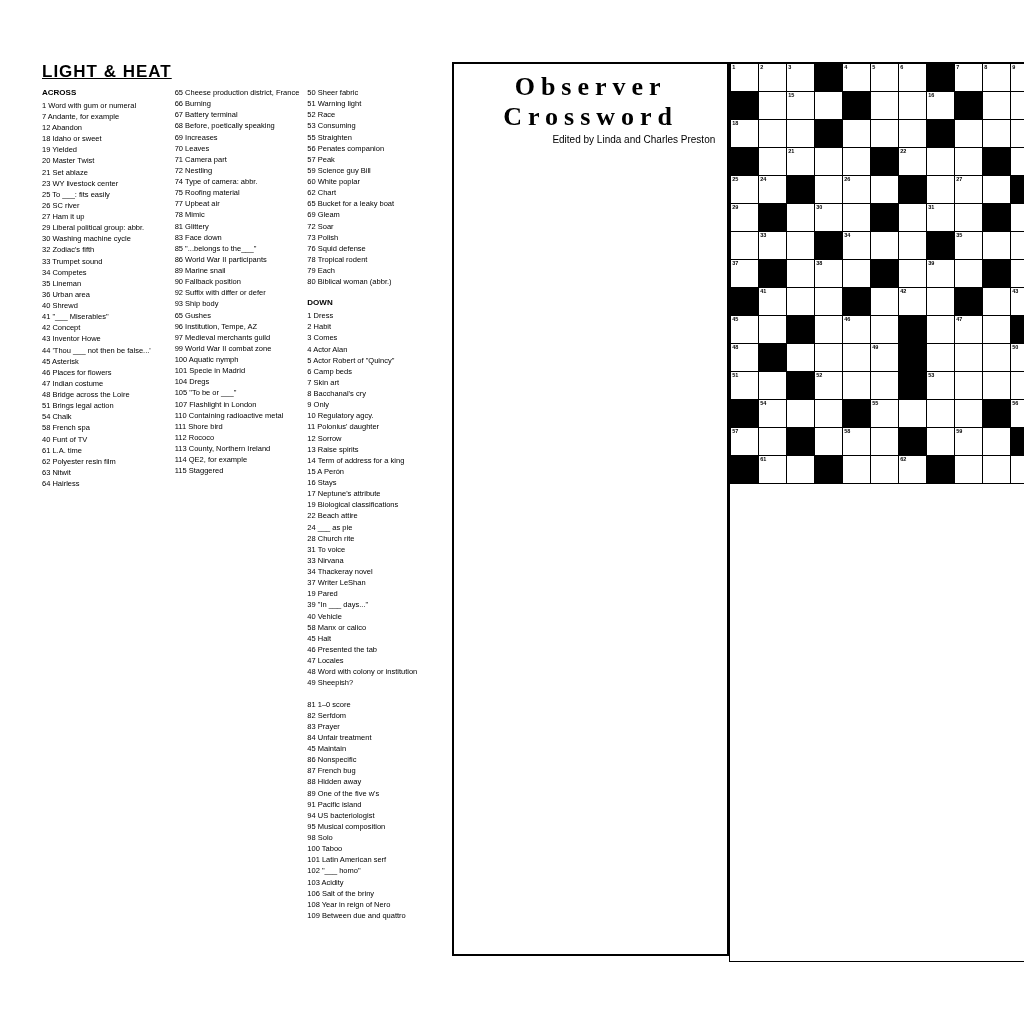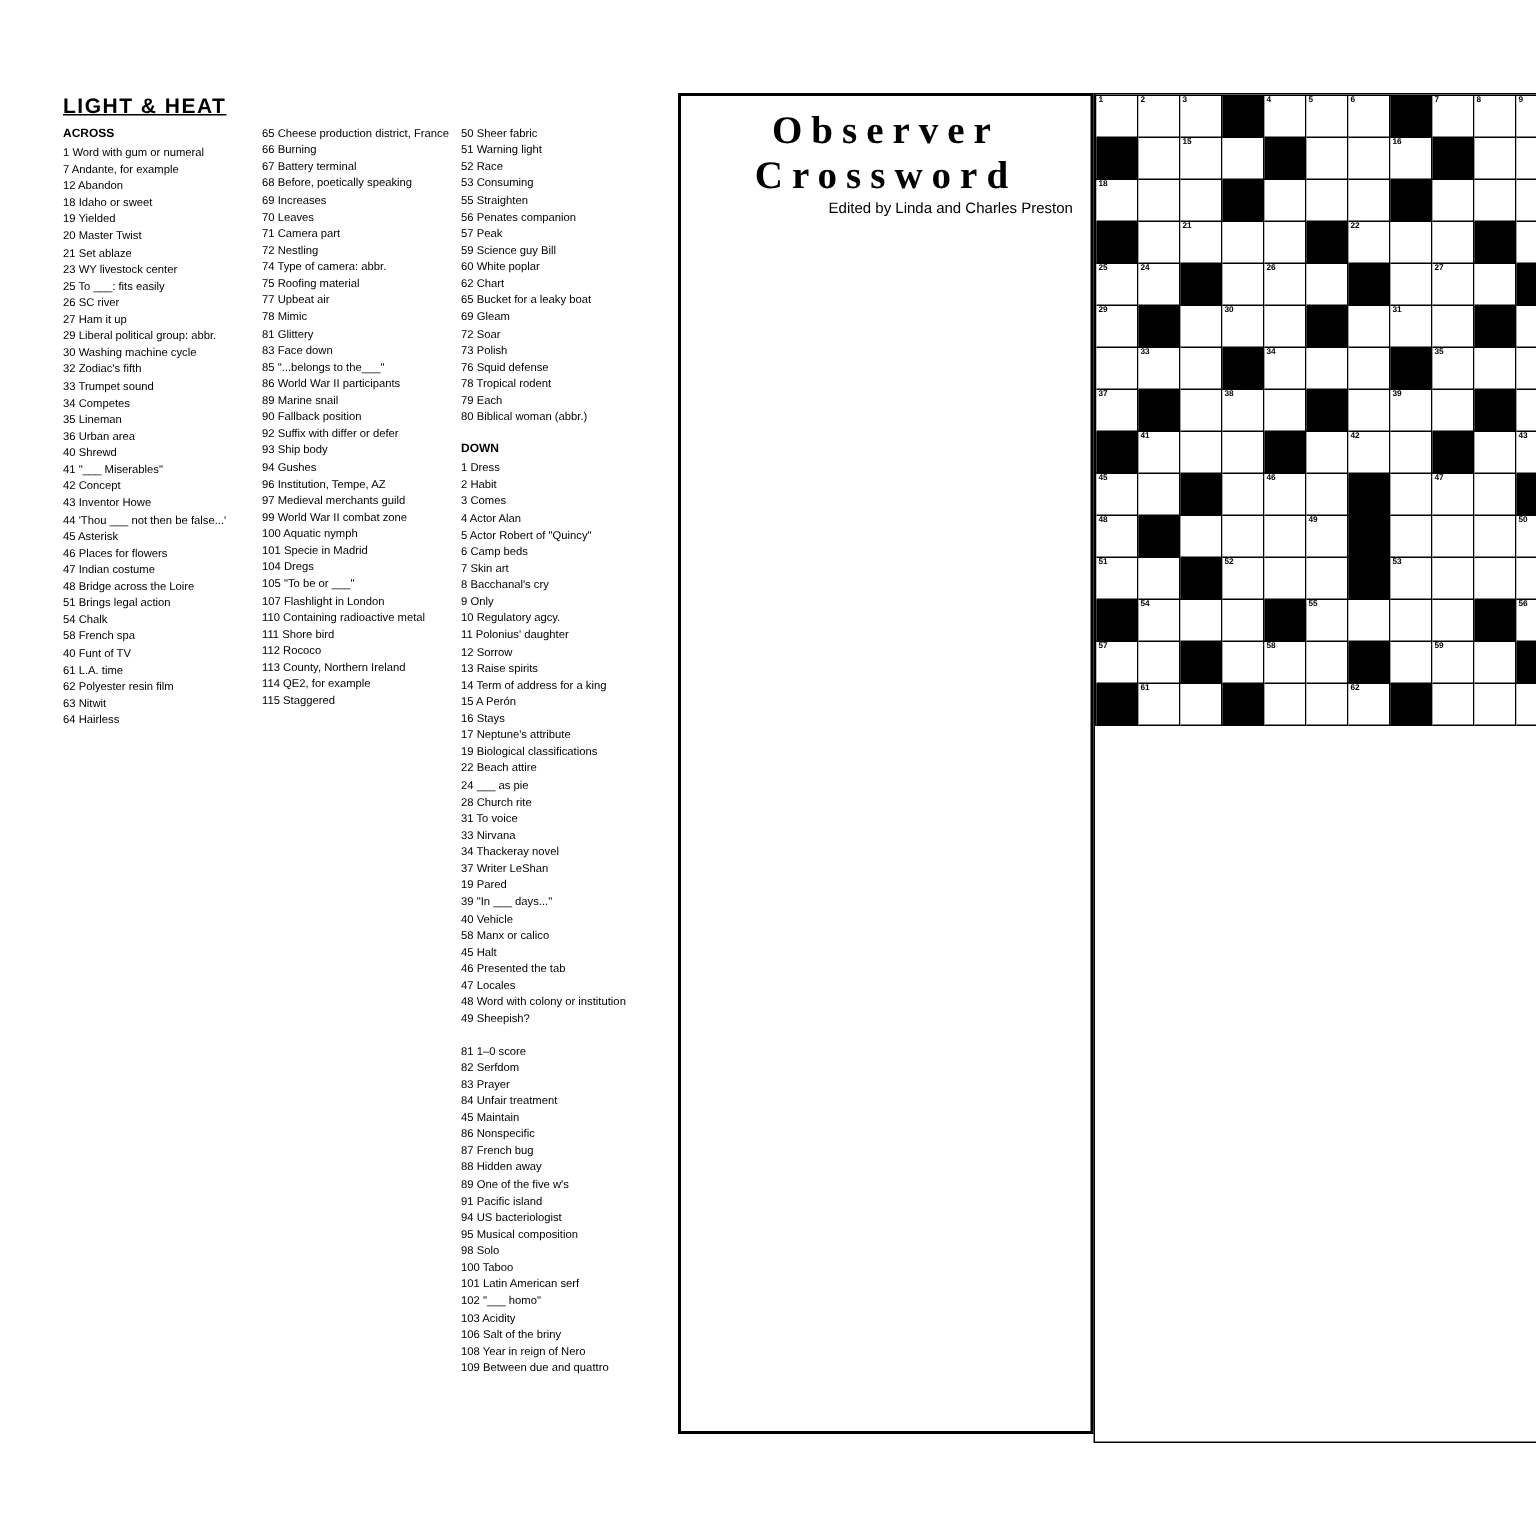--- a/index.html
+++ b/index.html
@@ -21,21 +21,21 @@
       flex-direction: row;
       gap: 20px;
       padding: 10px;
     }
     
     .left-panel {
       width: 390px;
       flex-shrink: 0;
     }
     .puzzle-title {
-      font-size: 14px;
+      font-size: 17px;
       font-weight: bold;
       text-decoration: underline;
       margin-bottom: 6px;
       letter-spacing: 1px;
     }
     .clues-container {
       display: flex;
       flex-direction: row;
       gap: 8px;
     }
@@ -176,21 +176,21 @@
         <div class="clue-item">77 Upbeat air</div>
         <div class="clue-item">78 Mimic</div>
         <div class="clue-item">81 Glittery</div>
         <div class="clue-item">83 Face down</div>
         <div class="clue-item">85 "...belongs to the___"</div>
         <div class="clue-item">86 World War II participants</div>
         <div class="clue-item">89 Marine snail</div>
         <div class="clue-item">90 Fallback position</div>
         <div class="clue-item">92 Suffix with differ or defer</div>
         <div class="clue-item">93 Ship body</div>
-        <div class="clue-item">94 Gushes</div>
+        <div class="clue-item">65 Gushes</div>
         <div class="clue-item">96 Institution, Tempe, AZ</div>
         <div class="clue-item">97 Medieval merchants guild</div>
         <div class="clue-item">99 World War II combat zone</div>
         <div class="clue-item">100 Aquatic nymph</div>
         <div class="clue-item">101 Specie in Madrid</div>
         <div class="clue-item">104 Dregs</div>
         <div class="clue-item">105 "To be or ___"</div>
         <div class="clue-item">107 Flashlight in London</div>
         <div class="clue-item">110 Containing radioactive metal</div>
         <div class="clue-item">111 Shore bird</div>

